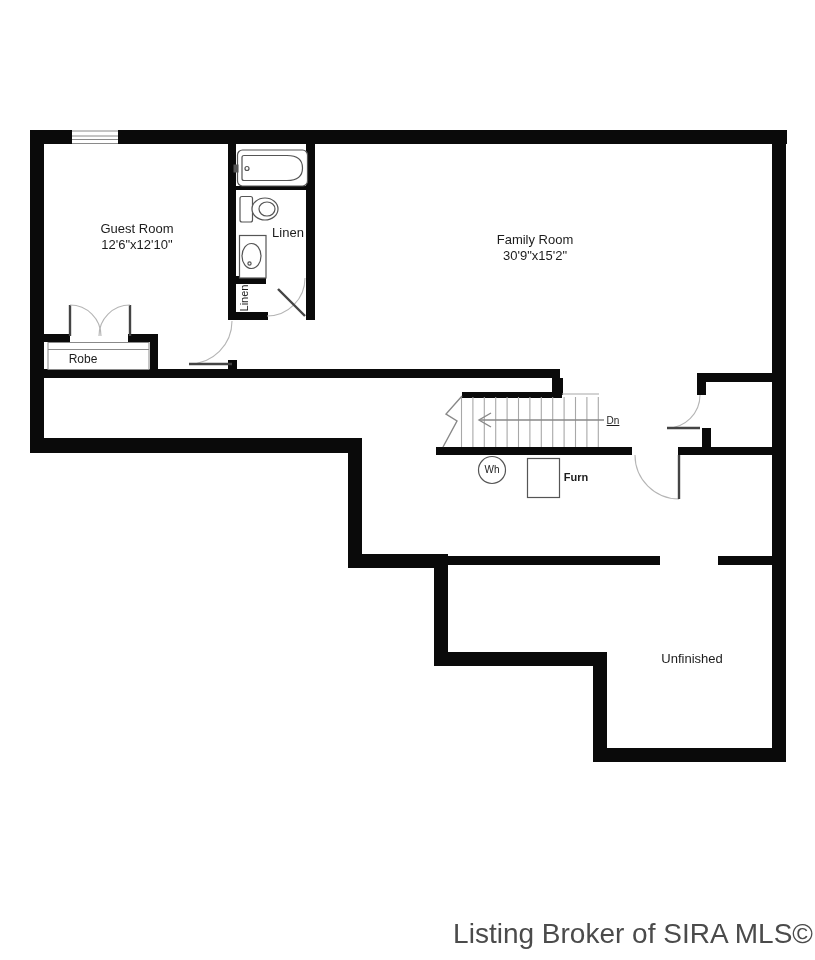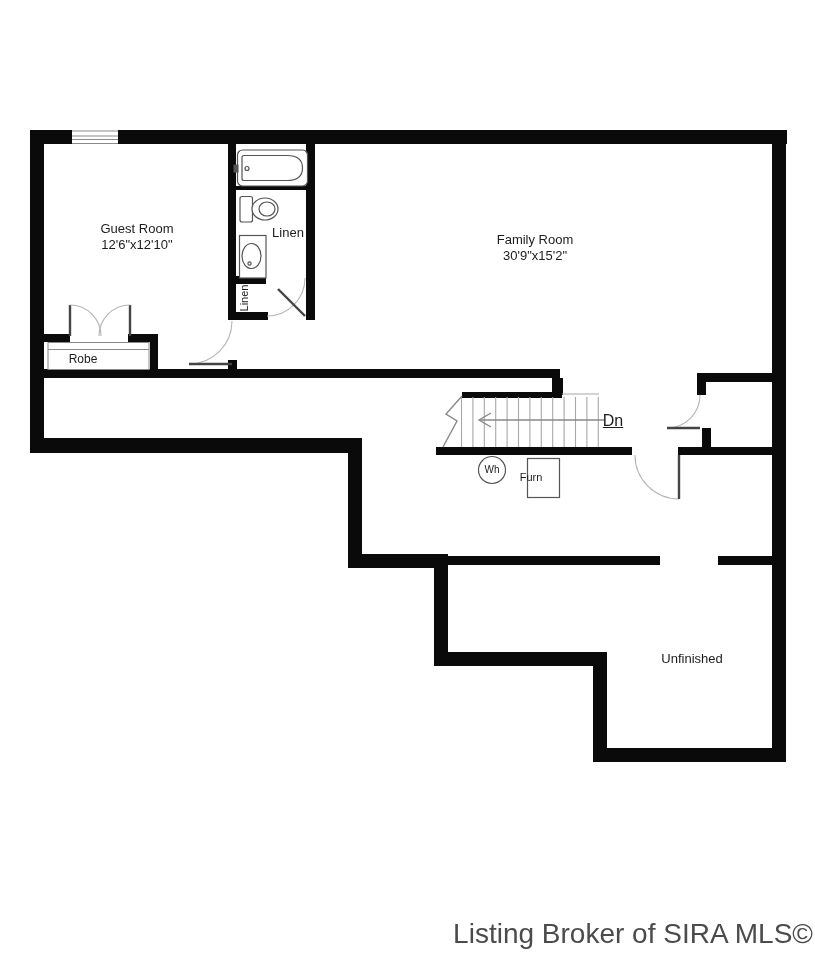--- a/index.html
+++ b/index.html
@@ -19,21 +19,21 @@
   .leaf{stroke:var(--door-leaf,#444);stroke-width:2.4;}
   .tread{stroke:var(--tread,#a8a8a8);stroke-width:1.1;}
   .gray{stroke:#888;fill:none;stroke-width:1.4;}
   .lbl{
     position:absolute;transform:translate(-50%,-50%);
     color:var(--text,#1c1c1c);font-size:13px;line-height:16px;
     text-align:center;white-space:nowrap;
   }
   .lbl.small{font-size:11px;line-height:12px;}
   .lbl.rot{transform:translate(-50%,-50%) rotate(-90deg);font-size:11px;}
-  .lbl.dn{font-size:16px;text-decoration:underline;}
+  .lbl.dn{font-size:10px;text-decoration:underline;}
   .lbl.wh{font-size:10px;}
   .lbl.robe{font-size:12px;}
   .title{
     position:absolute;left:407px;top:878px;transform:translate(-50%,-50%);
     color:var(--text,#1c1c1c);font-size:19px;letter-spacing:9px;white-space:nowrap;
   }
   .watermark{
     position:absolute;right:2px;top:918px;
     color:var(--watermark,#4b4b4b);font-size:28px;white-space:nowrap;
   }
@@ -176,19 +176,19 @@
 
   <div class="lbl" style="left:535px;top:248px;">
     <div>Family Room</div>
     <div>30'9"x15'2"</div>
   </div>
 
   <div class="lbl dn" style="left:613px;top:421px;">Dn</div>
 
   <div class="lbl wh" style="left:492px;top:470px;">Wh</div>
 
-  <div class="lbl small" style="left:531px;top:477px;">Furn</div>
+  <div class="lbl small" style="left:576px;top:477px;font-weight:bold;">Furn</div>
 
   <div class="lbl" style="left:692px;top:659px;">Unfinished</div>
 
   <div class="watermark">Listing Broker of SIRA MLS©</div>
 
 </div>
 
 </body></html>

